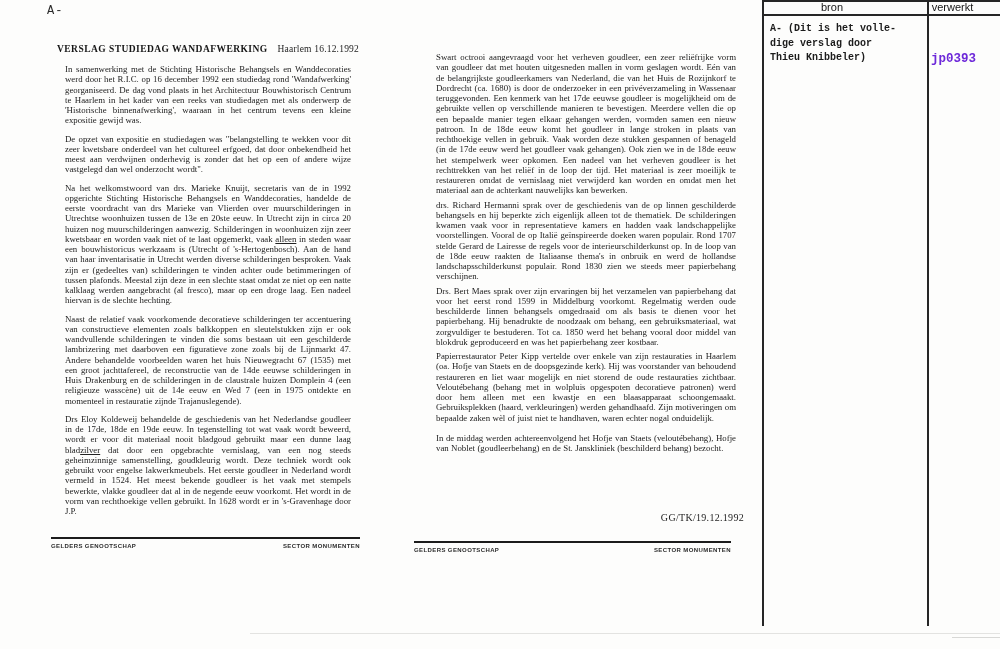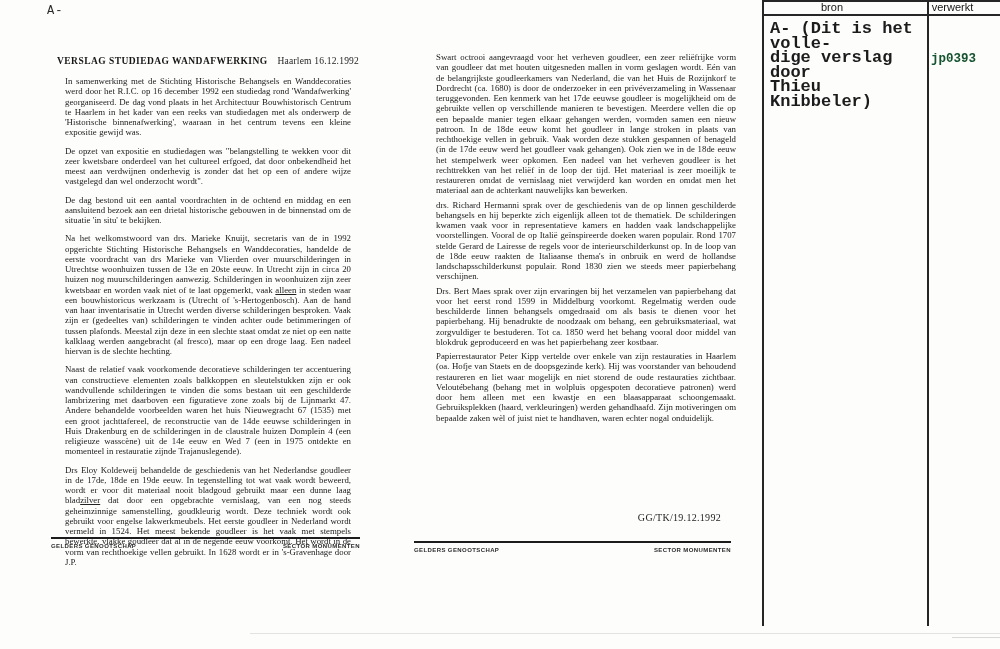--- a/index.html
+++ b/index.html
@@ -17,38 +17,38 @@
     font-family:"Liberation Mono", monospace;
     font-size:12px;color:#2a2a2a;letter-spacing:1px;
   }
   
   .page-left{position:absolute;left:57px;top:44px;width:302px;}
   .title-row{display:flex;justify-content:space-between;align-items:flex-end;}
   .doc-title{
     font-size:9.5px;font-weight:bold;letter-spacing:0.45px;
     margin:0;font-family:"Liberation Serif", serif;color:#161616;
   }
-  .place-date{font-size:9.5px;color:#1c1c1c;letter-spacing:0.2px;margin-top:12px;}
+  .place-date{font-size:9.5px;color:#1c1c1c;letter-spacing:0.2px;}
   .doc-body{margin-top:10px;}
   .doc-body p{
     margin:8px;text-align:justify;
     font-size:8.8px;line-height:10.25px;color:#222;
     word-spacing:0.2px;
   }
   .u{text-decoration:underline;}
   
   .page-right{position:absolute;left:432px;top:48px;width:308px;}
   .page-right p{
     margin:4px;text-align:justify;
     font-size:8.8px;line-height:10.25px;color:#222;
     word-spacing:0.2px;
   }
   .closing{margin-top:10px !important;}
   .signature{
-    position:absolute;left:420px;top:512px;width:301px;
+    position:absolute;left:443px;top:512px;width:301px;
     text-align:right;font-size:10px;color:#1d1d1d;letter-spacing:0.3px;
   }
   
   .footer{position:absolute;}
   .footer-left{left:51px;top:537px;width:309px;}
   .footer-right{left:414px;top:541px;width:317px;}
   .footer-rule{height:2px;background:#1c1c1c;}
   .footer-row{
     display:flex;justify-content:space-between;margin-top:4px;
     font-family:"Liberation Sans", sans-serif;
@@ -64,67 +64,67 @@
   .panel-header{
     position:absolute;top:1px;
     font-family:"Liberation Sans", sans-serif;
     font-size:11px;color:#161616;text-align:center;
   }
   .header-bron{left:764px;width:136px;}
   .header-verwerkt{left:929px;width:47px;}
   .annotation{
     position:absolute;left:770px;top:22px;width:156px;
     font-family:"Liberation Mono", monospace;
-    font-size:17px;line-height:14.5px;color:#1c1c1c;
+    font-size:10px;line-height:14.5px;color:#1c1c1c;
     white-space:pre-line;font-weight:bold;
   }
   .code{
     position:absolute;left:931px;top:52px;
     font-family:"Liberation Mono", monospace;
-    font-size:12.5px;color:#14532d;font-weight:bold;
+    font-size:12.5px;color:#6d28d9;font-weight:bold;
   }
   
   .artifact-1{position:absolute;left:250px;top:633px;width:750px;height:1px;background:#e3e3e1;}
   .artifact-2{position:absolute;left:952px;top:637px;width:48px;height:1px;background:#d8d8d6;}
 </style>
 </head>
 <body>
 
 <div class="scan">
 
   <div class="corner-label">A-</div>
 
   <section class="page-left">
     <header class="title-row">
       <h1 class="doc-title">VERSLAG STUDIEDAG WANDAFWERKING</h1>
       <span class="place-date">Haarlem 16.12.1992</span>
     </header>
     <div class="doc-body">
       <p>In samenwerking met de Stichting Historische Behangsels en Wanddecoraties werd door het R.I.C. op 16 december 1992 een studiedag rond 'Wandafwerking' georganiseerd. De dag vond plaats in het Architectuur Bouwhistorisch Centrum te Haarlem in het kader van een reeks van studiedagen met als onderwerp de 'Historische binnenafwerking', waaraan in het centrum tevens een kleine expositie gewijd was.</p>
       <p>De opzet van expositie en studiedagen was "belangstelling te wekken voor dit zeer kwetsbare onderdeel van het cultureel erfgoed, dat door onbekendheid het meest aan verdwijnen onderhevig is zonder dat het op een of andere wijze vastgelegd dan wel onderzocht wordt".</p>
-      <p>De dag bestond uit een aantal voordrachten in de ochtend en middag en een aansluitend bezoek aan een drietal historische gebouwen in de binnenstad om de situatie 'in situ' te bekijken.</p>
       <p><span>Na het welkomstwoord van drs. Marieke Knuijt, secretaris van de in 1992 opgerichte Stichting Historische Behangsels en Wanddecoraties, handelde de eerste voordracht van drs Marieke van Vlierden over muurschilderingen in Utrechtse woonhuizen tussen de 13e en 20ste eeuw. In Utrecht zijn in circa 20 huizen nog muurschilderingen aanwezig. Schilderingen in woonhuizen zijn zeer kwetsbaar en worden vaak niet of te laat opgemerkt, vaak </span><span class="u">alleen</span><span> in steden waar een bouwhistoricus werkzaam is (Utrecht of 's-Hertogenbosch). Aan de hand van haar inventarisatie in Utrecht werden diverse schilderingen besproken. Vaak zijn er (gedeeltes van) schilderingen te vinden achter oude betimmeringen of tussen plafonds. Meestal zijn deze in een slechte staat omdat ze niet op een natte kalklaag werden aangebracht (al fresco), maar op een droge laag. Een nadeel hiervan is de slechte hechting.</span></p>
       <p>Naast de relatief vaak voorkomende decoratieve schilderingen ter accentuering van constructieve elementen zoals balkkoppen en sleutelstukken zijn er ook wandvullende schilderingen te vinden die soms bestaan uit een geschilderde lambrizering met daarboven een figuratieve zone zoals bij de Lijnmarkt 47. Andere behandelde voorbeelden waren het huis Nieuwegracht 67 (1535) met een groot jachttafereel, de reconstructie van de 14de eeuwse schilderingen in Huis Drakenburg en de schilderingen in de claustrale huizen Domplein 4 (een religieuze wasscène) uit de 14e eeuw en Wed 7 (een in 1975 ontdekte en momenteel in restauratie zijnde Trajanuslegende).</p>
       <p><span>Drs Eloy Koldeweij behandelde de geschiedenis van het Nederlandse goudleer in de 17de, 18de en 19de eeuw. In tegenstelling tot wat vaak wordt beweerd, wordt er voor dit materiaal nooit bladgoud gebruikt maar een dunne laag blad</span><span class="u">zilver</span><span> dat door een opgebrachte vernislaag, van een nog steeds geheimzinnige samenstelling, goudkleurig wordt. Deze techniek wordt ook gebruikt voor engelse lakwerkmeubels. Het eerste goudleer in Nederland wordt vermeld in 1524. Het meest bekende goudleer is het vaak met stempels bewerkte, vlakke goudleer dat al in de negende eeuw voorkomt. Het wordt in de vorm van rechthoekige vellen gebruikt. In 1628 wordt er in 's-Gravenhage door J.P.</span></p>
     </div>
   </section>
 
   <div class="footer footer-left">
     <div class="footer-rule"></div>
     <div class="footer-row">
       <span>GELDERS GENOOTSCHAP</span>
       <span>SECTOR MONUMENTEN</span>
     </div>
   </div>
 
   <section class="page-right">
     <p>Swart octrooi aangevraagd voor het verheven goudleer, een zeer reliëfrijke vorm van goudleer dat met houten uitgesneden mallen in vorm geslagen wordt. Eén van de belangrijkste goudleerkamers van Nederland, die van het Huis de Rozijnkorf te Dordrecht (ca. 1680) is door de onderzoeker in een privéverzameling in Wassenaar teruggevonden. Een kenmerk van het 17de eeuwse goudleer is mogelijkheid om de gebruikte vellen op verschillende manieren te bevestigen. Meerdere vellen die op een bepaalde manier tegen elkaar gehangen werden, vormden samen een nieuw patroon. In de 18de eeuw komt het goudleer in lange stroken in plaats van rechthoekige vellen in gebruik. Vaak worden deze stukken gespannen of benageld (in de 17de eeuw werd het goudleer vaak gehangen). Ook zien we in de 18de eeuw het stempelwerk weer opkomen. Een nadeel van het verheven goudleer is het rechttrekken van het reliëf in de loop der tijd. Het materiaal is zeer moeilijk te restaureren omdat de vernislaag niet verwijderd kan worden en omdat men het materiaal aan de achterkant nauwelijks kan bewerken.</p>
     <p>drs. Richard Hermanni sprak over de geschiedenis van de op linnen geschilderde behangsels en hij beperkte zich eigenlijk alleen tot de thematiek. De schilderingen kwamen vaak voor in representatieve kamers en hadden vaak landschappelijke voorstellingen. Vooral de op Italië geïnspireerde doeken waren populair. Rond 1707 stelde Gerard de Lairesse de regels voor de interieurschilderkunst op. In de loop van de 18de eeuw raakten de Italiaanse thema's in onbruik en werd de hollandse landschapsschilderkunst populair. Rond 1830 zien we steeds meer papierbehang verschijnen.</p>
     <p>Drs. Bert Maes sprak over zijn ervaringen bij het verzamelen van papierbehang dat voor het eerst rond 1599 in Middelburg voorkomt. Regelmatig werden oude beschilderde linnen behangsels omgedraaid om als basis te dienen voor het papierbehang. Hij benadrukte de noodzaak om behang, een gebruiksmateriaal, wat zorgvuldiger te bestuderen. Tot ca. 1850 werd het behang vooral door middel van blokdruk geproduceerd en was het papierbehang zeer kostbaar.</p>
     <p>Papierrestaurator Peter Kipp vertelde over enkele van zijn restauraties in Haarlem (oa. Hofje van Staets en de doopsgezinde kerk). Hij was voorstander van behoudend restaureren en liet waar mogelijk en niet storend de oude restauraties zichtbaar. Veloutébehang (behang met in wolpluis opgespoten decoratieve patronen) werd door hem alleen met een kwastje en een blaasapparaat schoongemaakt. Gebruiksplekken (haard, verkleuringen) werden gehandhaafd. Zijn motiveringen om bepaalde zaken wèl of juist niet te handhaven, waren echter nogal onduidelijk.</p>
+    <p class="closing">In de middag werden achtereenvolgend het Hofje van Staets (veloutébehang), Hofje van Noblet (goudleerbehang) en de St. Janskliniek (beschilderd behang) bezocht.</p>
   </section>
 
   <div class="signature">GG/TK/19.12.1992</div>
 
   <div class="footer footer-right">
     <div class="footer-rule"></div>
     <div class="footer-row">
       <span>GELDERS GENOOTSCHAP</span>
       <span>SECTOR MONUMENTEN</span>
     </div>

